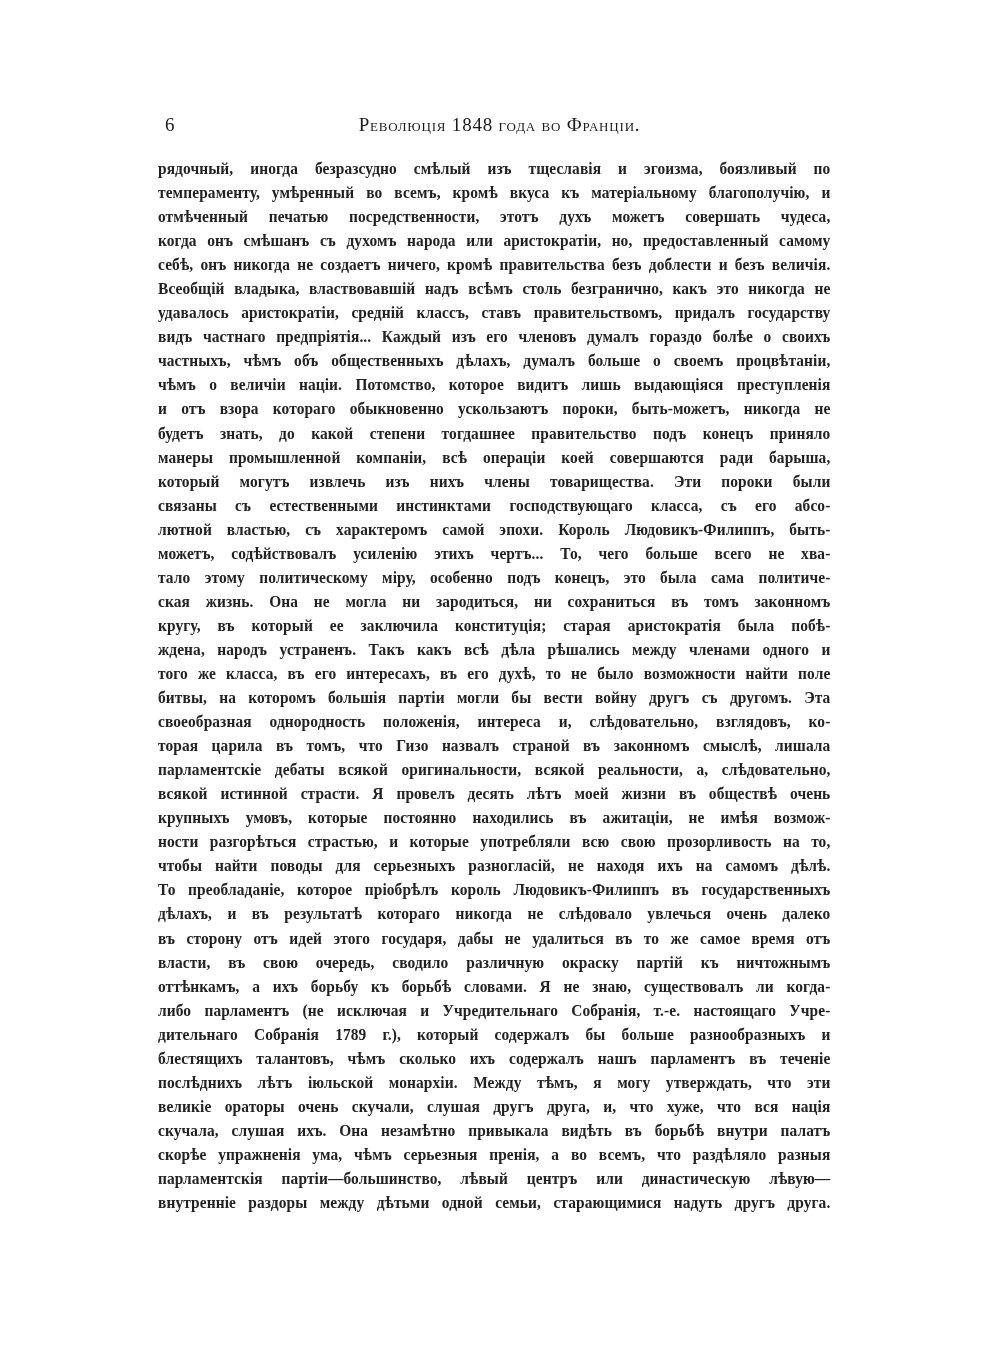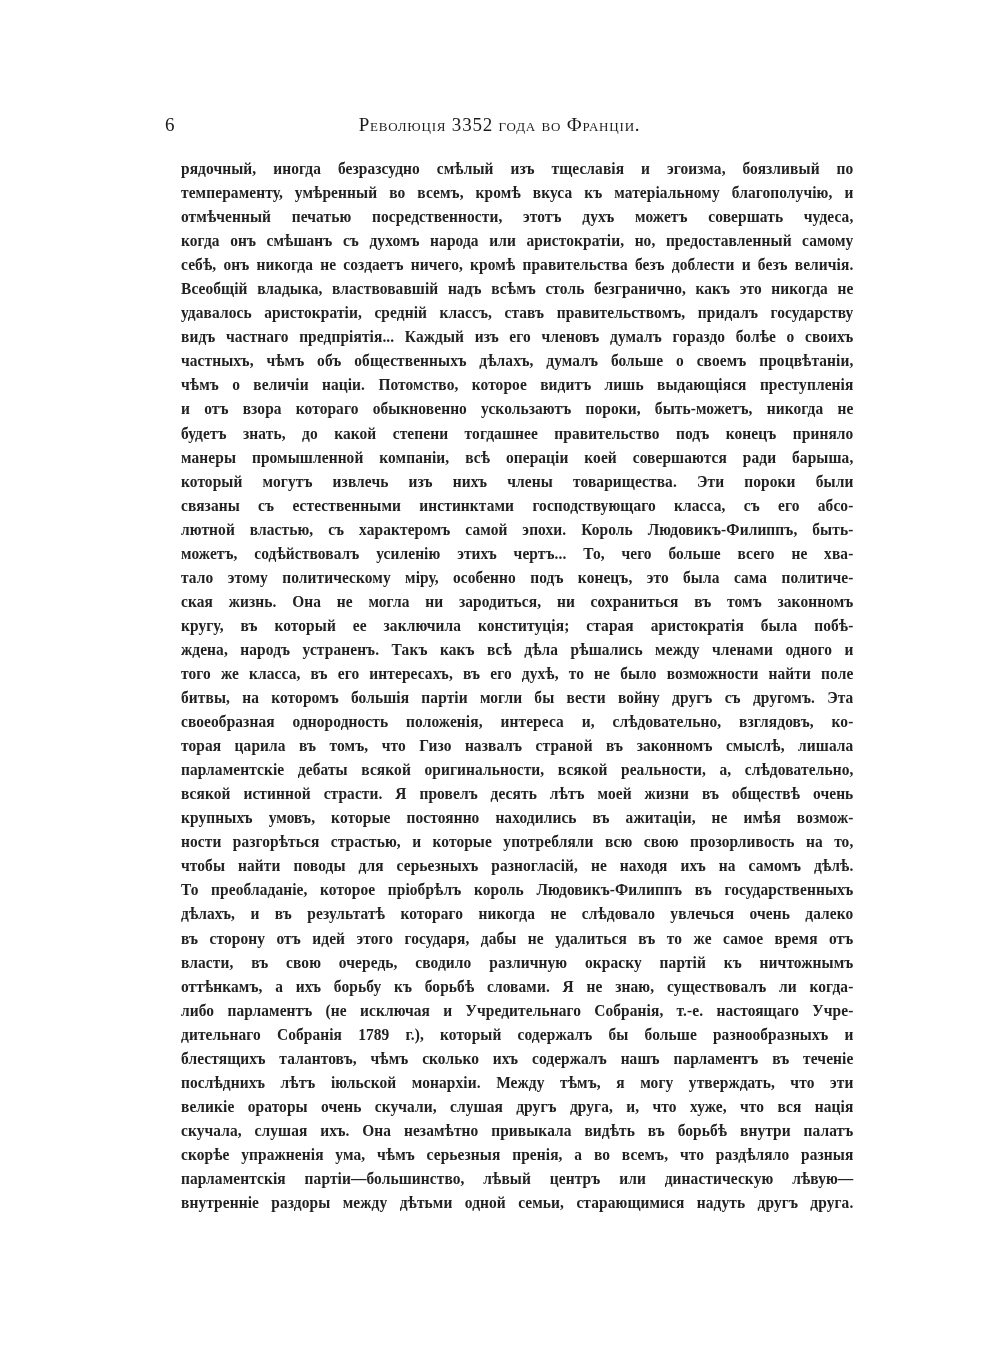--- a/index.html
+++ b/index.html
@@ -12,38 +12,38 @@
   .header {
     position: absolute; left: 163px; top: 112px; width: 673px; height: 26px;
     font-size: 19px; line-height: 26px;
   }
   .page-number { position: absolute; left: 2px; top: 0; font-size: 19px; }
   .running-title {
     position: absolute; left: 0; right: 0; top: 0; text-align: center;
     letter-spacing: 0.8px; font-variant: small-caps; font-size: 19px;
   }
   .body-text {
-    position: absolute; left: 181px; top: 157px; width: 673px;
+    position: absolute; left: 158px; top: 157px; width: 673px;
   }
   .line {
     display: block; height: 24.05px; line-height: 24.05px;
     font-size: 16.6px; white-space: nowrap;
     text-align: justify; text-align-last: justify;
     letter-spacing: 0.1px; font-weight: bold; color: #222;
     transform: scaleX(0.93); transform-origin: left center; width: 723px;
   }
   .line.last { text-align-last: justify; }
 </style>
 </head>
 <body>
 
 <div class="page">
   <div class="header">
     <span class="page-number">6</span>
-    <div class="running-title">Революція 3352 года во Франціи.</div>
+    <div class="running-title">Революція 1848 года во Франціи.</div>
   </div>
 
   <div class="body-text" id="body-text">
       <span class="line">рядочный, иногда безразсудно смѣлый изъ тщеславія и эгоизма, боязливый по</span>
       <span class="line">темпераменту, умѣренный во всемъ, кромѣ вкуса къ матеріальному благополучію, и</span>
       <span class="line">отмѣченный печатью посредственности, этотъ духъ можетъ совершать чудеса,</span>
       <span class="line">когда онъ смѣшанъ съ духомъ народа или аристократіи, но, предоставленный самому</span>
       <span class="line">себѣ, онъ никогда не создаетъ ничего, кромѣ правительства безъ доблести и безъ величія.</span>
       <span class="line">Всеобщій владыка, властвовавшій надъ всѣмъ столь безгранично, какъ это никогда не</span>
       <span class="line">удавалось аристократіи, средній классъ, ставъ правительствомъ, придалъ государству</span>

